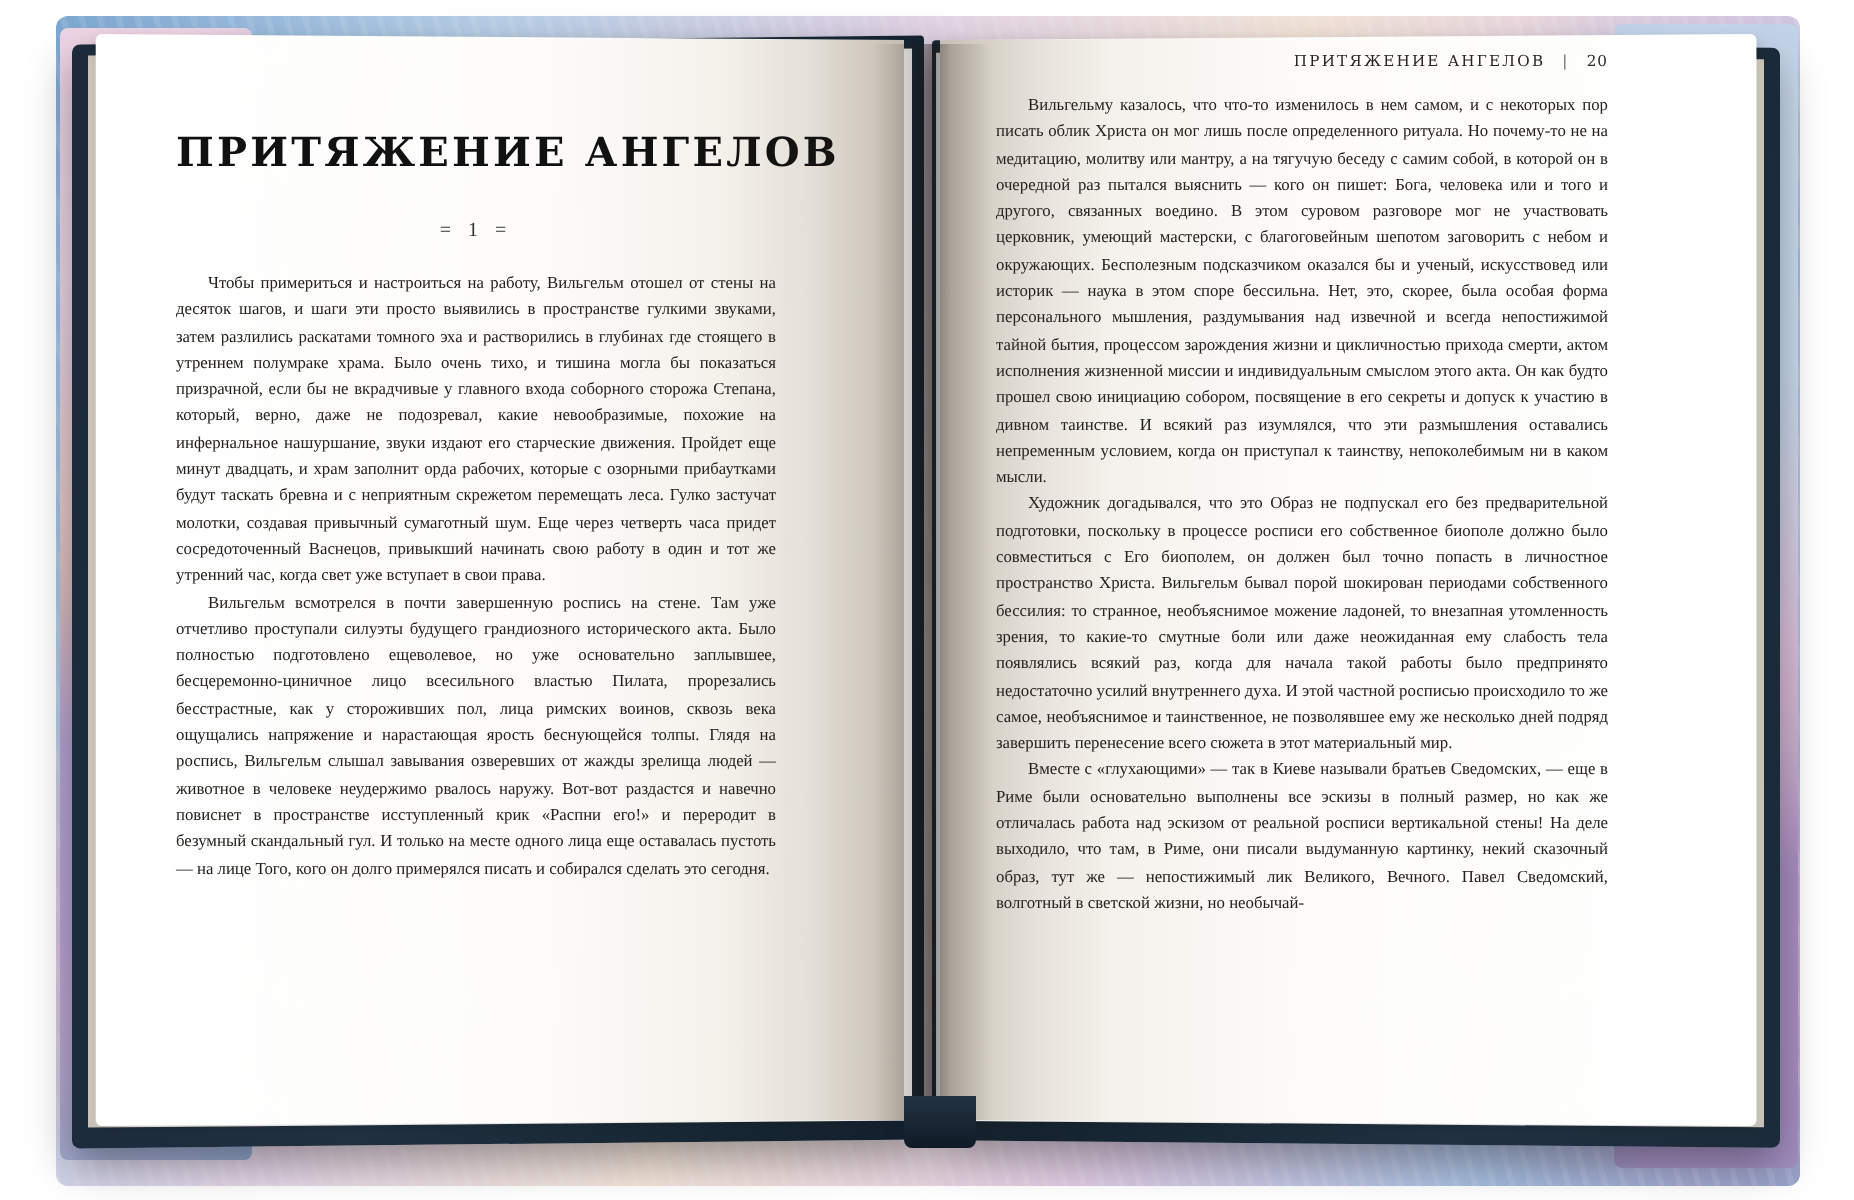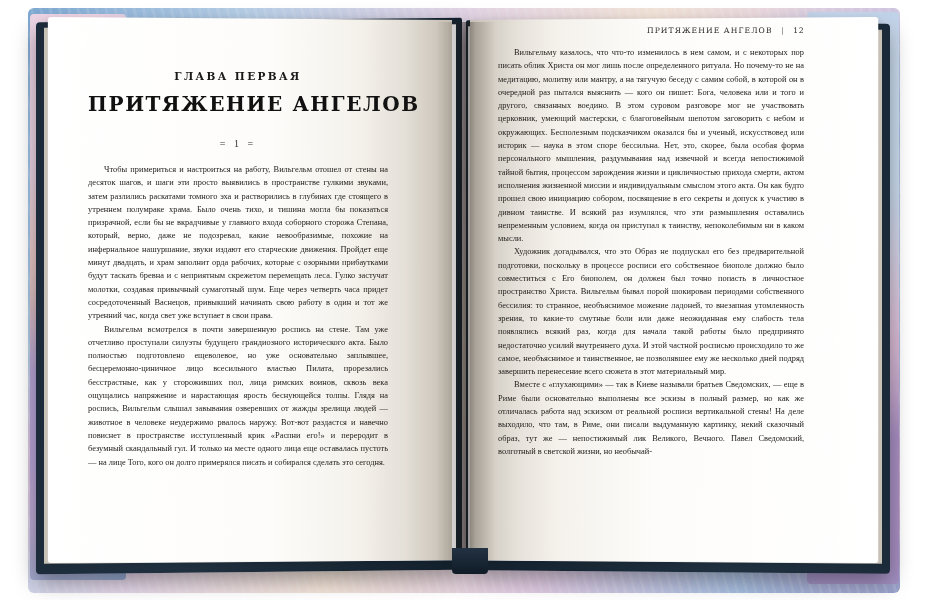--- a/index.html
+++ b/index.html
@@ -271,31 +271,30 @@
   <div class="board-left"></div>
   <div class="board-right"></div>
 
   <div class="block-left"></div>
   <div class="block-right"></div>
 
   <div class="page page-left"></div>
   <div class="page page-right"></div>
 
   <div class="text-col left">
-    <div class="chapter-label">ГЛАВА ПЕРВАЯ</div>
     <div class="chapter-title">ПРИТЯЖЕНИЕ АНГЕЛОВ</div>
     <div class="section-mark">= 1 =</div>
     <p class="body">Чтобы примериться и настроиться на работу, Вильгельм отошел от стены на десяток шагов, и шаги эти просто выявились в пространстве гулкими звуками, затем разлились раскатами томного эха и растворились в глубинах где стоящего в утреннем полумраке храма. Было очень тихо, и тишина могла бы показаться призрачной, если бы не вкрадчивые у главного входа соборного сторожа Степана, который, верно, даже не подозревал, какие невообразимые, похожие на инфернальное нашуршание, звуки издают его старческие движения. Пройдет еще минут двадцать, и храм заполнит орда рабочих, которые с озорными прибаутками будут таскать бревна и с неприятным скрежетом перемещать леса. Гулко застучат молотки, создавая привычный сумаготный шум. Еще через четверть часа придет сосредоточенный Васнецов, привыкший начинать свою работу в один и тот же утренний час, когда свет уже вступает в свои права.</p>
     <p class="body">Вильгельм всмотрелся в почти завершенную роспись на стене. Там уже отчетливо проступали силуэты будущего грандиозного исторического акта. Было полностью подготовлено ещеволевое, но уже основательно заплывшее, бесцеремонно-циничное лицо всесильного властью Пилата, прорезались бесстрастные, как у стороживших пол, лица римских воинов, сквозь века ощущались напряжение и нарастающая ярость беснующейся толпы. Глядя на роспись, Вильгельм слышал завывания озверевших от жажды зрелища людей — животное в человеке неудержимо рвалось наружу. Вот-вот раздастся и навечно повиснет в пространстве исступленный крик «Распни его!» и переродит в безумный скандальный гул. И только на месте одного лица еще оставалась пустоть — на лице Того, кого он долго примерялся писать и собирался сделать это сегодня.</p>
   </div>
 
   <div class="running-head">
     <span>ПРИТЯЖЕНИЕ АНГЕЛОВ</span>
     <span class="sep">|</span>
-    <span class="folio">12</span>
+    <span class="folio">20</span>
   </div>
 
   <div class="text-col right">
     <p class="body">Вильгельму казалось, что что-то изменилось в нем самом, и с некоторых пор писать облик Христа он мог лишь после определенного ритуала. Но почему-то не на медитацию, молитву или мантру, а на тягучую беседу с самим собой, в которой он в очередной раз пытался выяснить — кого он пишет: Бога, человека или и того и другого, связанных воедино. В этом суровом разговоре мог не участвовать церковник, умеющий мастерски, с благоговейным шепотом заговорить с небом и окружающих. Бесполезным подсказчиком оказался бы и ученый, искусствовед или историк — наука в этом споре бессильна. Нет, это, скорее, была особая форма персонального мышления, раздумывания над извечной и всегда непостижимой тайной бытия, процессом зарождения жизни и цикличностью прихода смерти, актом исполнения жизненной миссии и индивидуальным смыслом этого акта. Он как будто прошел свою инициацию собором, посвящение в его секреты и допуск к участию в дивном таинстве. И всякий раз изумлялся, что эти размышления оставались непременным условием, когда он приступал к таинству, непоколебимым ни в каком мысли.</p>
     <p class="body">Художник догадывался, что это Образ не подпускал его без предварительной подготовки, поскольку в процессе росписи его собственное биополе должно было совместиться с Его биополем, он должен был точно попасть в личностное пространство Христа. Вильгельм бывал порой шокирован периодами собственного бессилия: то странное, необъяснимое можение ладоней, то внезапная утомленность зрения, то какие-то смутные боли или даже неожиданная ему слабость тела появлялись всякий раз, когда для начала такой работы было предпринято недостаточно усилий внутреннего духа. И этой частной росписью происходило то же самое, необъяснимое и таинственное, не позволявшее ему же несколько дней подряд завершить перенесение всего сюжета в этот материальный мир.</p>
     <p class="body">Вместе с «глухающими» — так в Киеве называли братьев Сведомских, — еще в Риме были основательно выполнены все эскизы в полный размер, но как же отличалась работа над эскизом от реальной росписи вертикальной стены! На деле выходило, что там, в Риме, они писали выдуманную картинку, некий сказочный образ, тут же — непостижимый лик Великого, Вечного. Павел Сведомский, волготный в светской жизни, но необычай-</p>
   </div>
 
   <div class="curve-left"></div>
   <div class="curve-right"></div>

